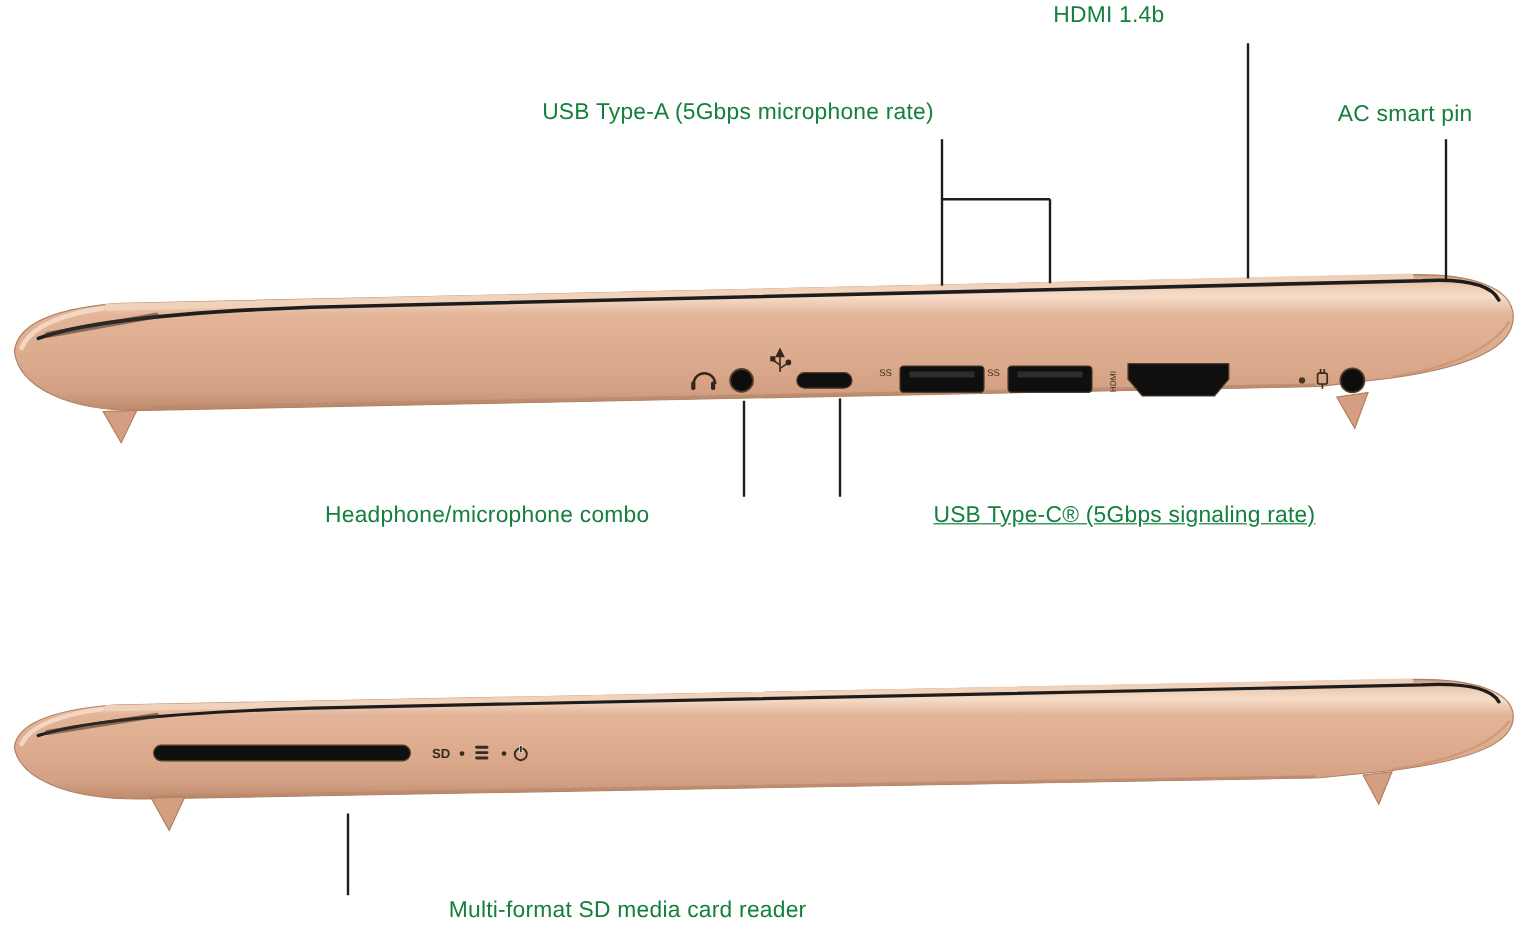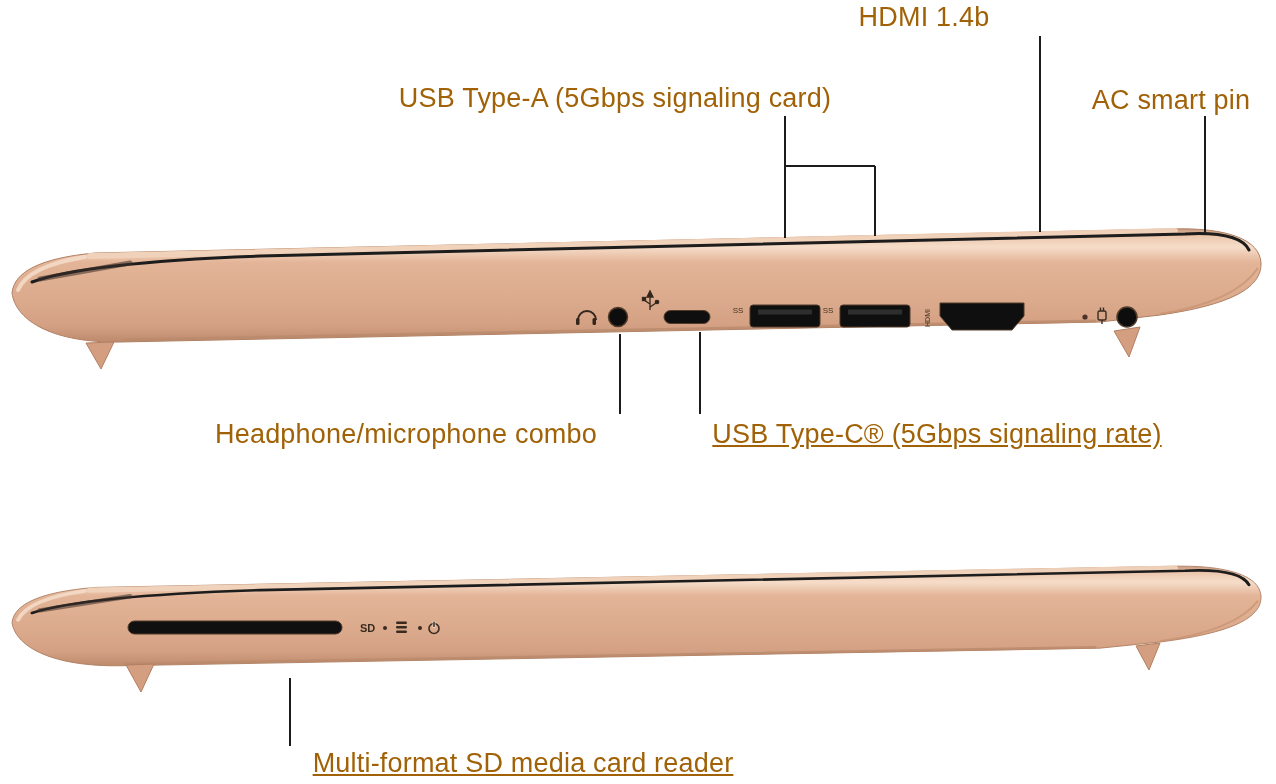--- a/index.html
+++ b/index.html
@@ -7,32 +7,32 @@
     position:relative;
     width:1276px;height:784px;
     background:#ffffff;
     overflow:hidden;
     font-family:"Liberation Sans", sans-serif;
   }
   .scene{position:absolute;left:0;top:0;}
   .callout-label{
     position:absolute;
     transform:translateX(-50%);
-    font-size:27px;
+    font-size:19px;
     line-height:1.1;
-    color:#a16207;
+    color:#15803d;
     white-space:nowrap;
     letter-spacing:0.2px;
   }
   .lbl-hdmi{left:924px;top:3px;}
   .lbl-usb-a{left:615px;top:84px;}
   .lbl-ac{left:1171px;top:86px;}
   .lbl-headphone{left:406px;top:420px;}
   .lbl-usb-c{left:937px;top:420px;text-decoration:underline;}
-  .lbl-sd{left:523px;top:749px;text-decoration:underline;}
+  .lbl-sd{left:523px;top:749px;}
 </style>
 </head>
 <body>
 
 <div class="canvas">
 
   <svg class="scene" width="1276" height="784" viewBox="0 0 1276 784">
     <defs>
       <linearGradient id="bodyGrad" x1="0" y1="0" x2="0" y2="1">
         <stop offset="0" stop-color="#c79a7f"></stop>
@@ -147,18 +147,18 @@
         <line x1="785" y1="166" x2="875" y2="166"></line>
       </g>
       <line x1="1205" y1="116" x2="1205" y2="233"></line>
       <line x1="620" y1="334" x2="620" y2="414"></line>
       <line x1="700" y1="332" x2="700" y2="414"></line>
       <line x1="290" y1="678" x2="290" y2="746"></line>
     </g>
   </svg>
 
   <div class="callout-label lbl-hdmi">HDMI 1.4b</div>
-  <div class="callout-label lbl-usb-a">USB Type-A (5Gbps signaling card)</div>
+  <div class="callout-label lbl-usb-a">USB Type-A (5Gbps microphone rate)</div>
   <div class="callout-label lbl-headphone">Headphone/microphone combo</div>
   <div class="callout-label lbl-ac">AC smart pin</div>
   <div class="callout-label lbl-usb-c">USB Type-C® (5Gbps signaling rate)</div>
   <div class="callout-label lbl-sd">Multi-format SD media card reader</div>
 </div>
 
 </body></html>

